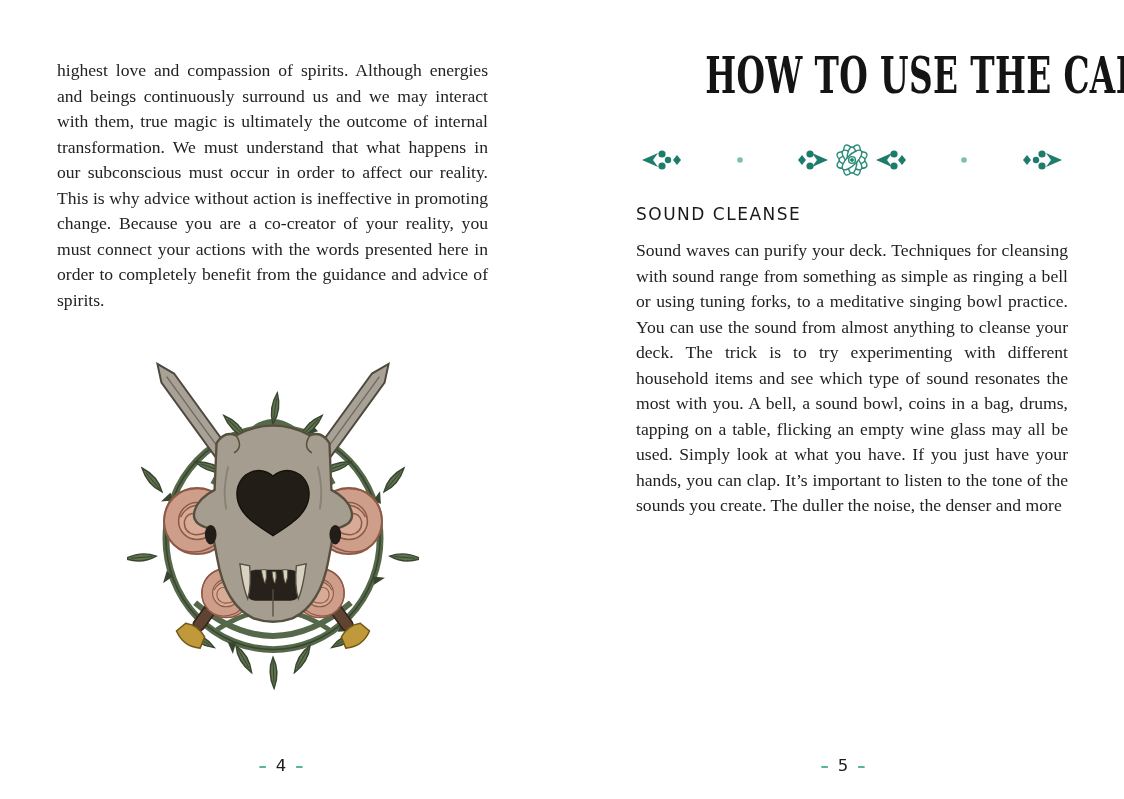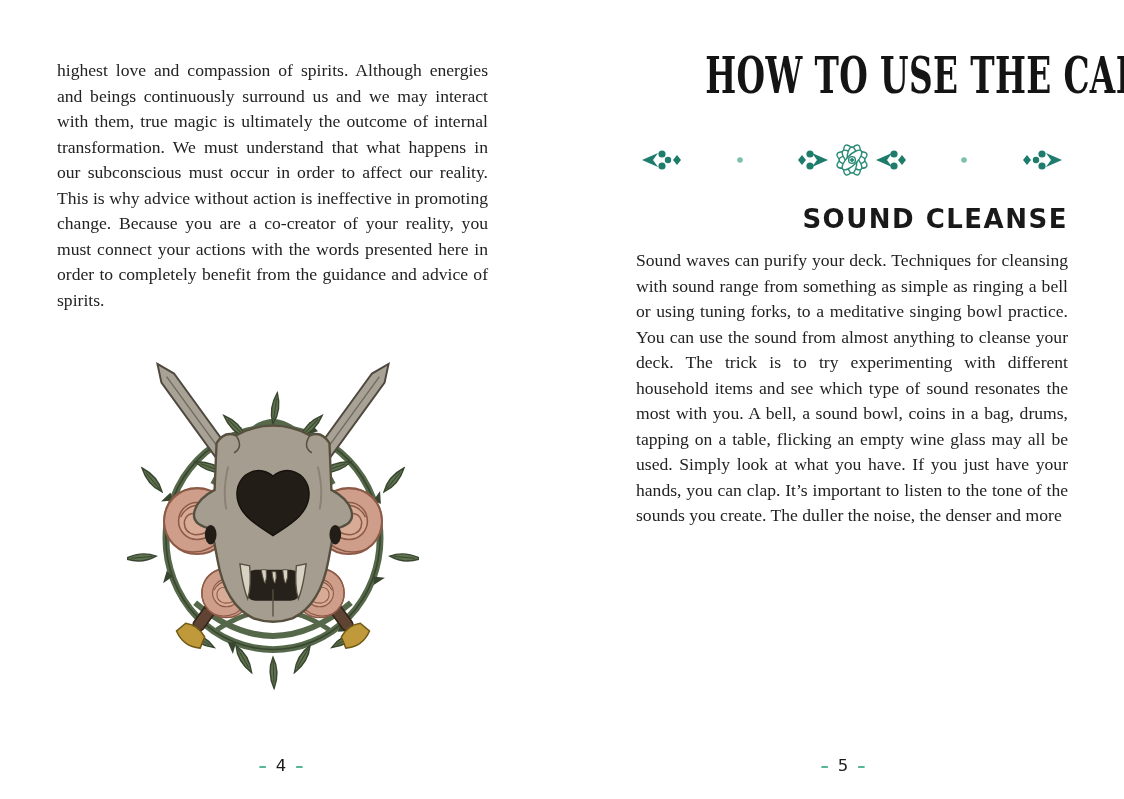--- a/index.html
+++ b/index.html
@@ -42,24 +42,24 @@
     transform:scale(0.78,1.18);
     transform-origin:center center;
     letter-spacing:0.5px;
   }
   .divider-wrap{
     width:424px;height:44px;
     margin:38px auto 22px auto;
   }
   .section-heading{
     margin:16px 0 14px 0;
-    text-align:right;
+    text-align:left;
     font-family:"DejaVu Sans", sans-serif;
-    font-weight:700;
-    font-size:26px;
+    font-weight:400;
+    font-size:17px;
     letter-spacing:1.5px;
     color:#191919;
   }
   .page-footer{
     position:absolute;
     bottom:20px;left:0;right:0;
     text-align:center;
     font-family:"DejaVu Sans", sans-serif;
     font-size:16.5px;
     color:#1c1c1c;

